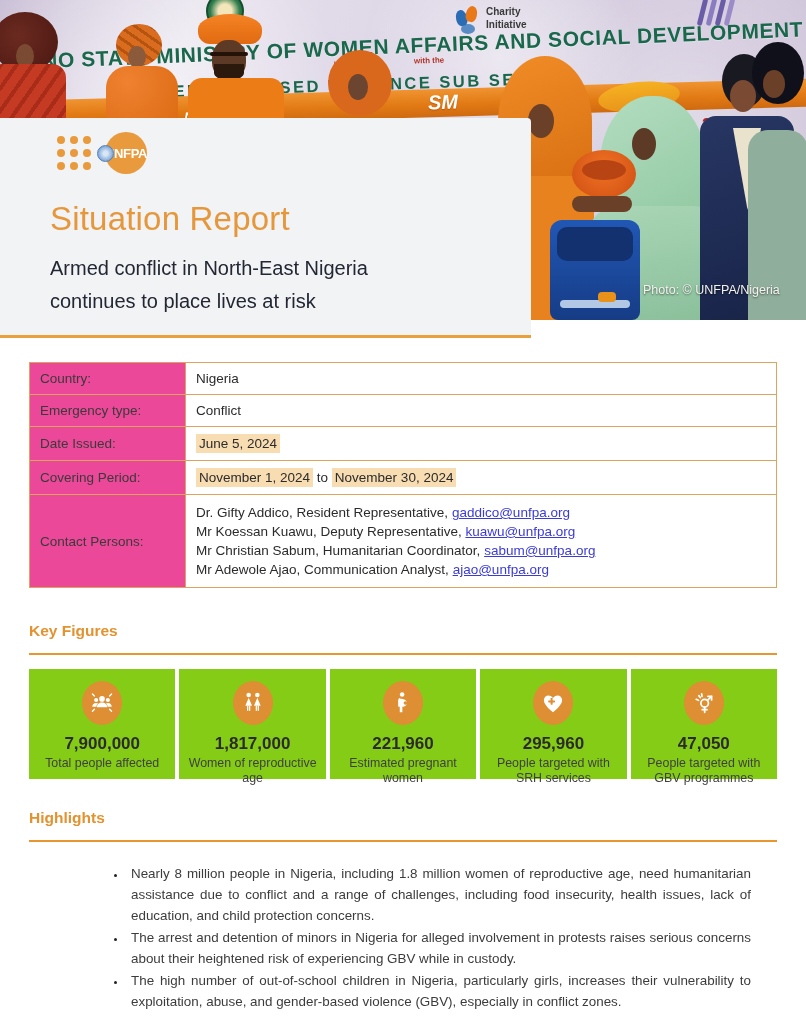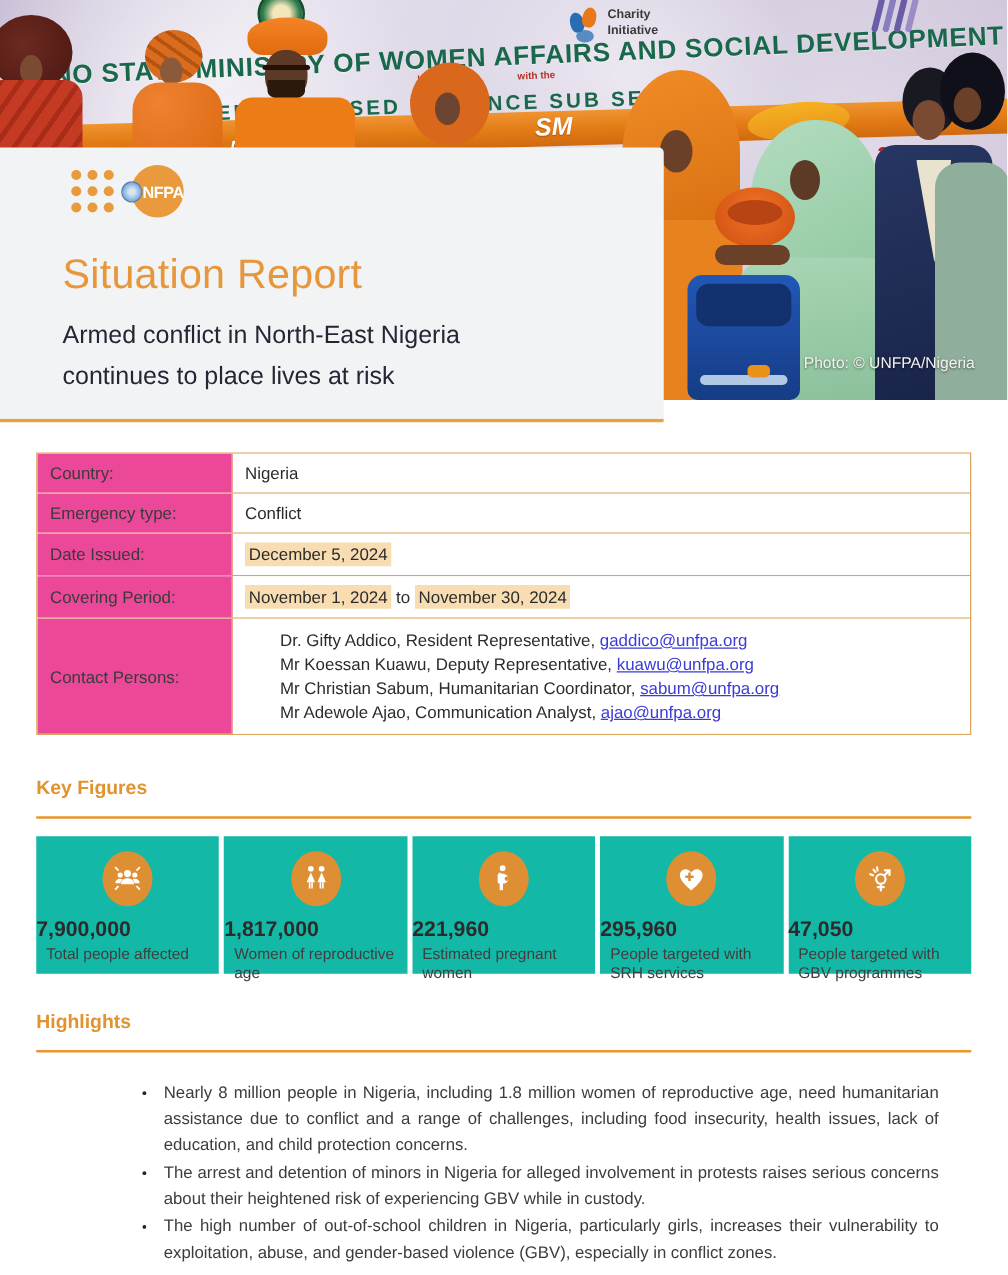--- a/index.html
+++ b/index.html
@@ -103,32 +103,32 @@
   .tcard .sub { position:absolute; left:50px; top:134px; font-size:20px; font-weight:500; color:#232733; line-height:33px; }
 
   
   .itable { margin:24px 29px 0 29px; border:1px solid #DCA45C; }
   .irow { display:grid; grid-template-columns:156px 1fr; border-bottom:1px solid #DCA45C; background:#fff; }
   .irow:last-child { border-bottom:none; }
   .cell { font-size:13.5px; color:#2b2b2b; padding:7px 10px; line-height:17px; }
   .cell.lab { background:#ec4899; border-right:1px solid #DCA45C; color:#3a3a3a; font-weight:500; display:flex; align-items:center; }
   .cell.val { display:flex; align-items:center; flex-wrap:wrap; }
   .cell.contacts { display:block; padding:8px 10px; }
-  .cline { line-height:19px; font-size:13.5px; color:#2b2b2b;margin-left:28px; }
+  .cline { line-height:19px; font-size:13.5px; color:#2b2b2b; }
   .hl { background:#F8DCB2; padding:1px 3px; }
   a.mail { color:#3B3BD8; text-decoration:underline; }
 
   
   .sect { margin:0 29px; }
   .shead { font-size:15.5px; font-weight:bold; color:#E2922F; }
   .orule { height:2px; background:#E8962E; border:none; }
   .kf-head { margin-top:34px; }
   .kf-rule { margin-top:13px; }
   .cards { display:flex; gap:4px; margin-top:14px; }
-  .kcard { flex:1; background:#14b8a6; height:110px; padding-top:12px; }
+  .kcard { flex:1; background:#84cc16; height:110px; text-align:center; padding-top:12px; }
   .circle { width:40px; height:44px; border-radius:50%; background:#DE8E33; margin:0 auto;
             display:flex; align-items:center; justify-content:center; }
   .circle svg { width:26px; height:26px; }
   .num { margin-top:9px; font-size:17px; font-weight:bold; color:#2b2b2b; }
   .lbl { margin-top:2px; font-size:12.4px; color:#3f3f3f; line-height:15px; padding:0 8px; }
   .hl-head { margin-top:30px; }
   .hl-rule { margin-top:13px; }
   ul.bullets { margin:21px 0 0 0; padding:0 26px 0 52px; list-style:disc; }
   ul.bullets li { font-size:13.4px; line-height:21px; color:#3C3C3C; text-align:justify; padding-left:4px; margin-bottom:1px;margin-left:46px; }
   ul.bullets li::marker { font-size:11px; color:#222; }
@@ -237,21 +237,21 @@
       <div class="cell lab">Country:</div>
       <div class="cell val">Nigeria</div>
     </div>
     <div class="irow">
       <div class="cell lab">Emergency type:</div>
       <div class="cell val">Conflict</div>
     </div>
     <div class="irow">
       <div class="cell lab">Date Issued:</div>
       <div class="cell val">
-        <span class="hl">December 5, 2024</span>
+        <span class="hl">June 5, 2024</span>
       </div>
     </div>
     <div class="irow">
       <div class="cell lab">Covering Period:</div>
       <div class="cell val">
         <span class="hl">November 1, 2024</span>
         <span style="white-space:pre;"> to </span>
         <span class="hl">November  30, 2024</span>
       </div>
     </div>

